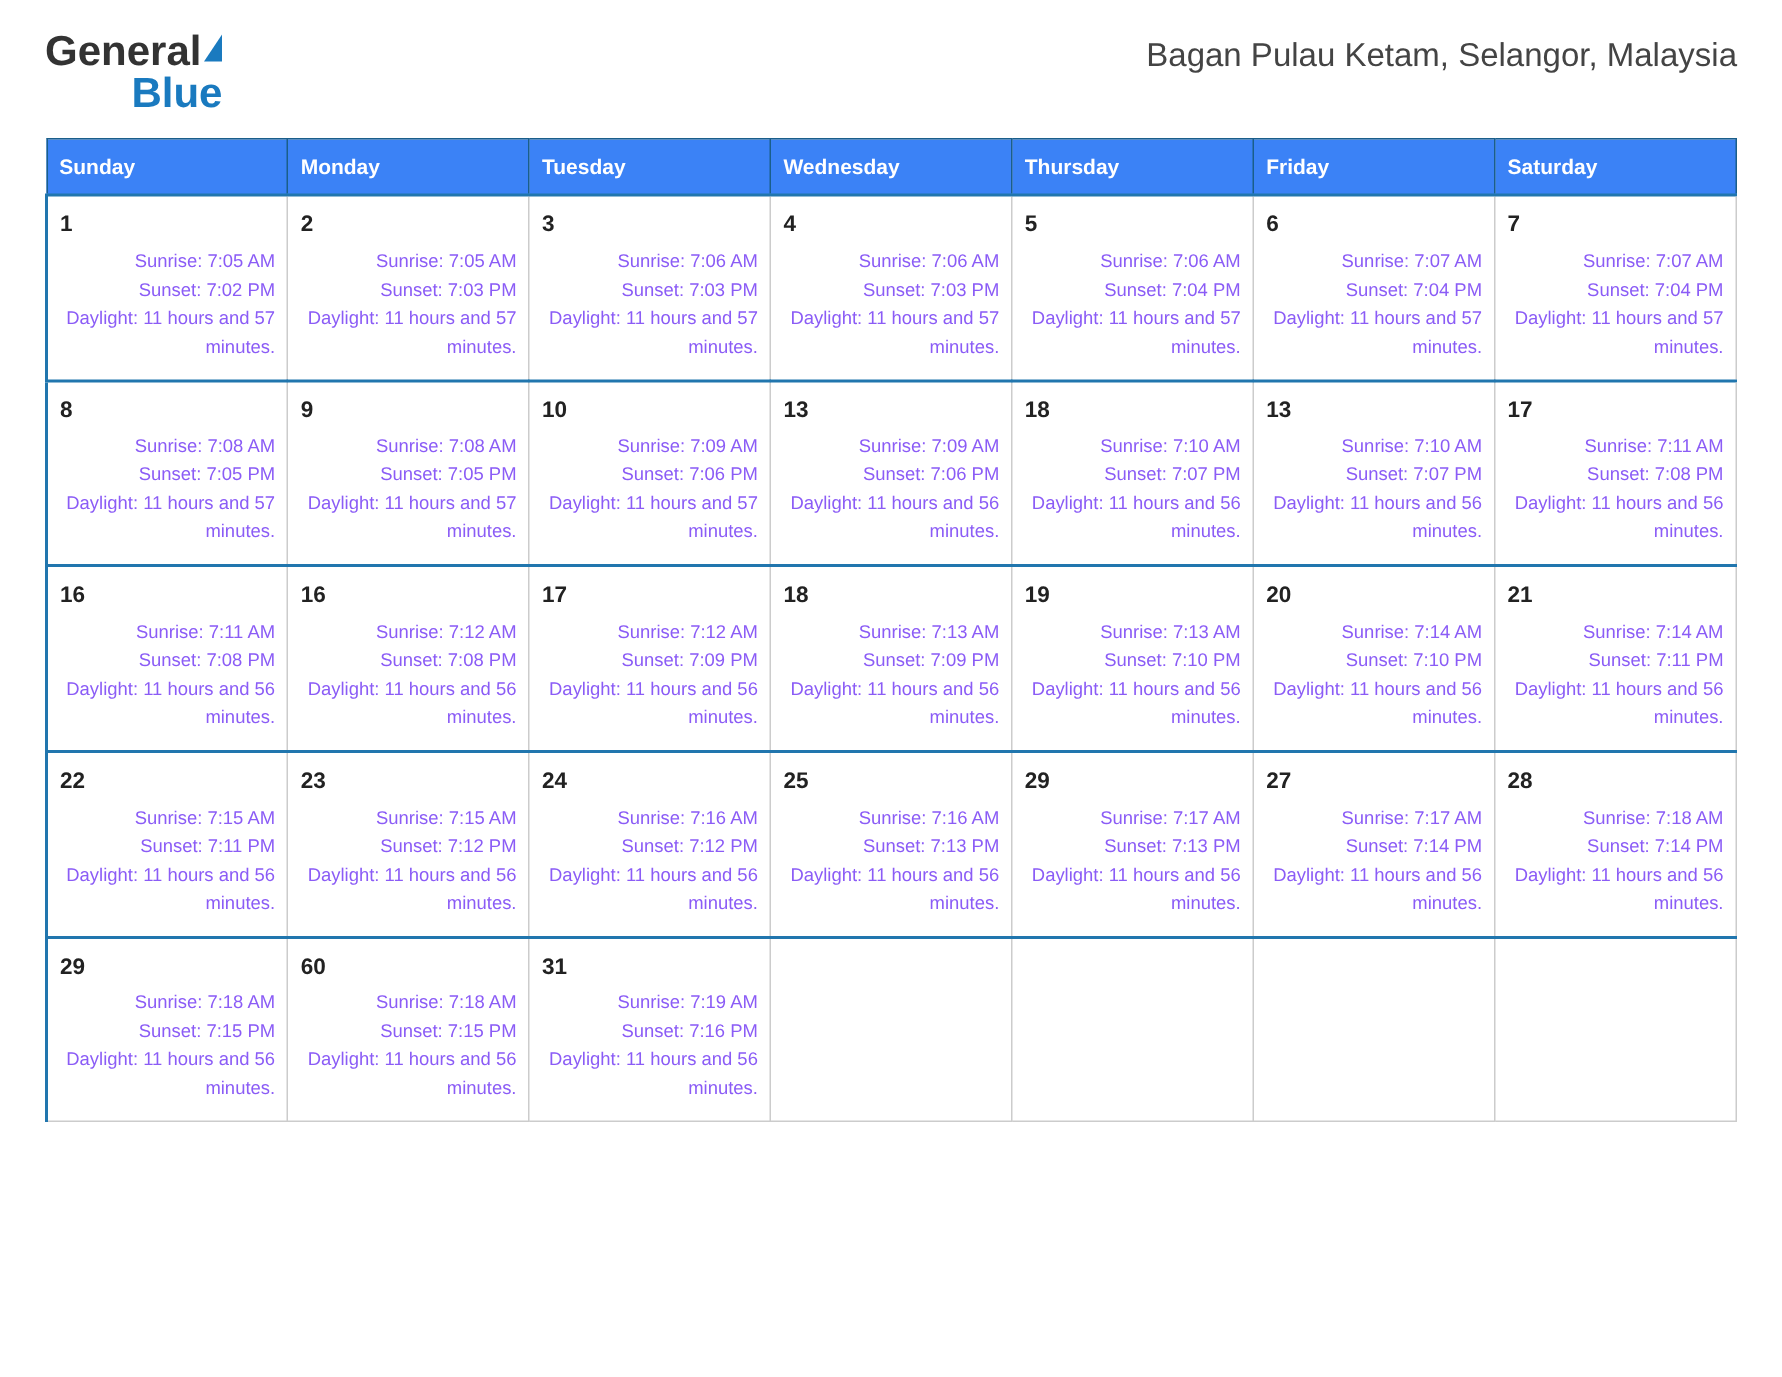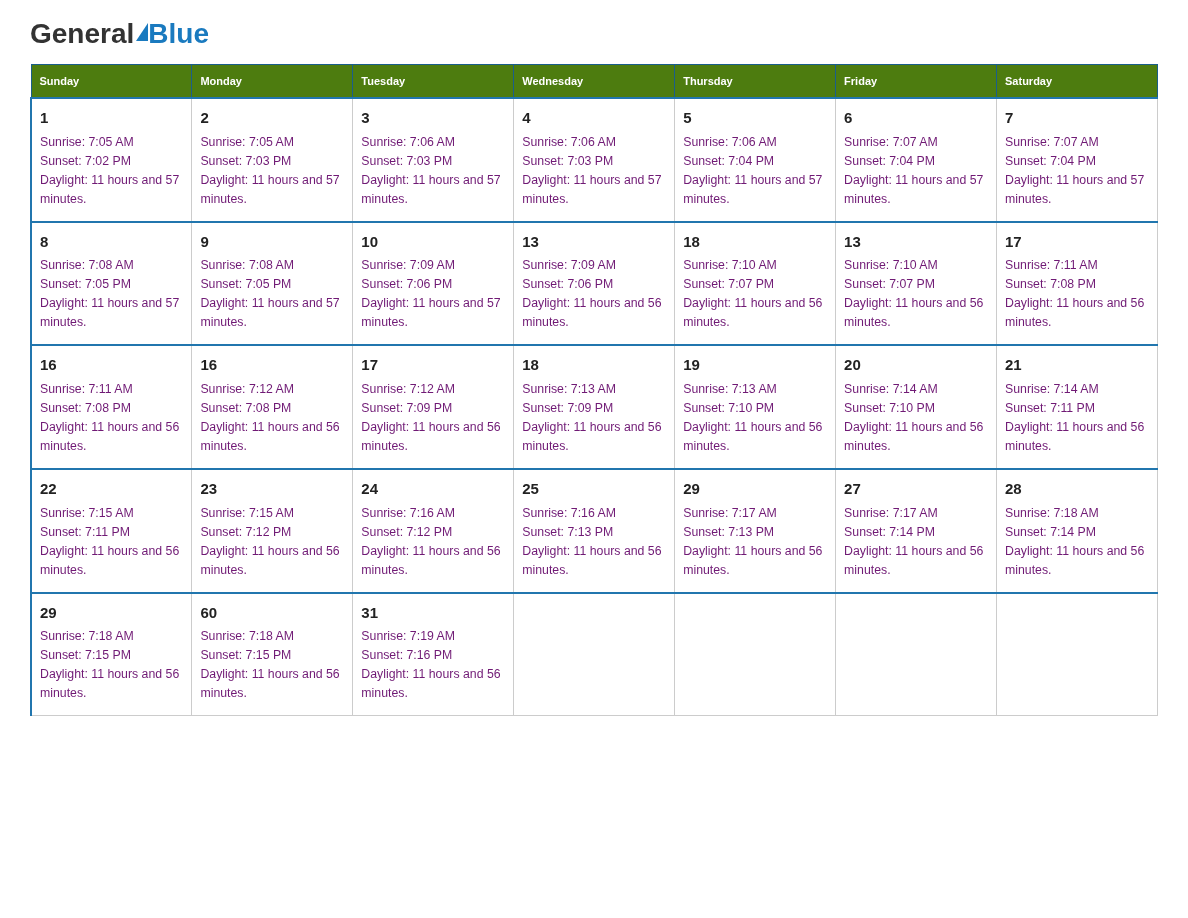--- a/index.html
+++ b/index.html
@@ -52,74 +52,76 @@
       font-size: 22px;
       color: #444;
       margin-top: 4px;
     }
     table {
       width: 100%;
       border-collapse: collapse;
       table-layout: fixed;
     }
     thead tr th {
-      background-color: #4d7c0f;
+      background-color: #3b82f6;
       color: #fff;
       padding: 10px 8px;
-      font-size: 11px;
+      font-size: 14px;
       font-weight: 600;
       text-align: left;
       border: 1px solid #1a5e8a;
     }
     tbody tr td {
       vertical-align: top;
       padding: 8px 8px 12px 8px;
       border: 1px solid #ccc;
       font-size: 12.5px;
       line-height: 1.5;
       min-height: 80px;
     }
     .day-number {
       font-size: 15px;
       font-weight: bold;
       color: #222;
       margin-bottom: 3px;
       display: block;
     }
     .day-info {
-      color: #701a75;
+      color: #8b5cf6;
       font-size: 12.3px;
       line-height: 1.55;
+      text-align: right;
     }
     tbody tr:nth-child(odd) td {
       background-color: #fff;
     }
     tbody tr td:first-child {
       border-left: 2px solid #2176ae;
     }
     .empty-cell {
       background: #fff;
     }
     tbody tr {
       border-top: 2px solid #2176ae;
     }
   </style>
 </head>
 <body>
 
 <div class="header">
   <div class="logo">
-    <div style="display:flex; flex-direction:row; align-items:flex-end;">
+    <div style="display:flex; flex-direction:column; align-items:flex-end;">
       <div>
         <span class="logo-general">General</span><span class="logo-triangle"></span>
       </div>
       <span class="logo-blue">Blue</span>
     </div>
   </div>
   <div class="title-block">
+    <div class="location">Bagan Pulau Ketam, Selangor, Malaysia</div>
   </div>
 </div>
 
 <table>
   <thead>
     <tr>
     <th>Sunday</th>
         <th>Monday</th>
         <th>Tuesday</th>
         <th>Wednesday</th>

